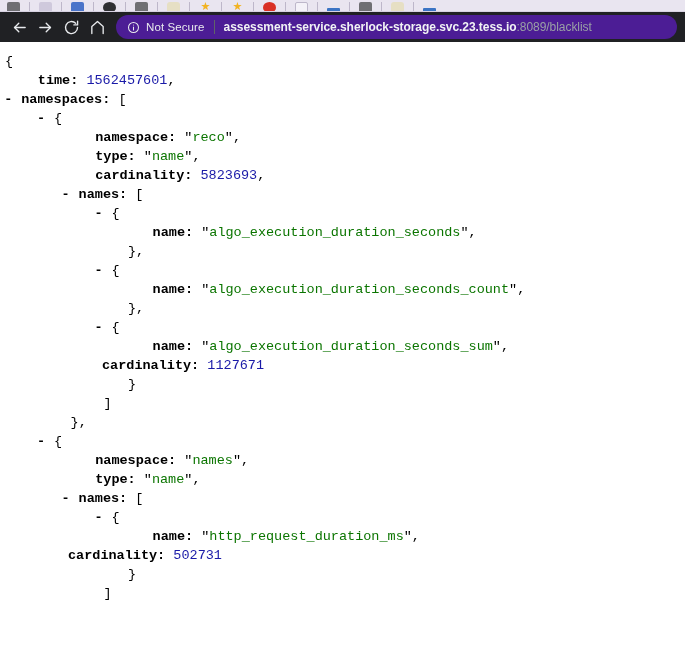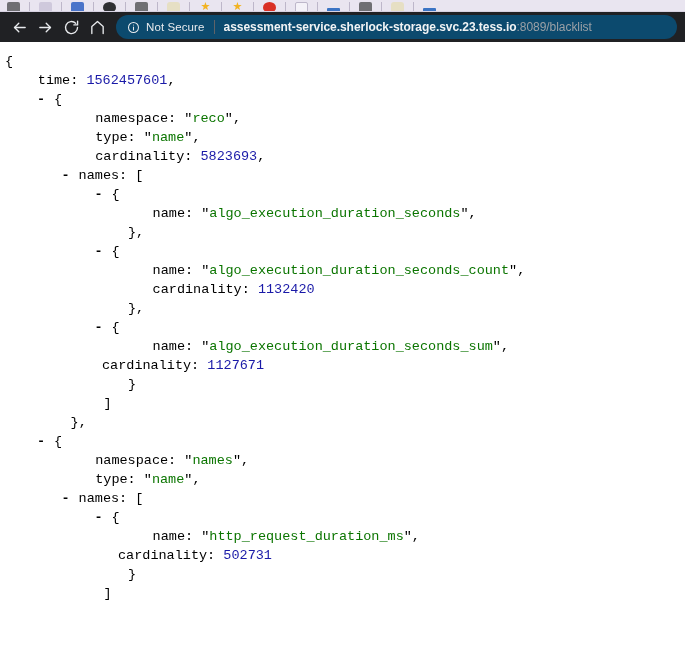--- a/index.html
+++ b/index.html
@@ -62,21 +62,21 @@
     border-radius: 50%;
     flex: 0 0 auto;
     cursor: pointer;
   }
   .nav-btn svg { display: block; }
 
   .omnibox {
     flex: 1 1 auto;
     height: 24px;
     margin-left: 6px;
-    background: #0c4a6e;
+    background: #4c1d95;
     border-radius: 13px;
     display: flex;
     align-items: center;
     padding: 0 12px 0 10px;
     overflow: hidden;
     min-width: 0;
     cursor: text;
   }
   .info-icon {
     flex: 0 0 auto;
@@ -131,21 +131,21 @@
     position: relative;
   }
   .tog {
     display: inline-block;
     width: 8px;
     color: #000000;
     font-weight: bold;
     cursor: pointer;
     text-align: center;
   }
-  .k   { font-weight: normal; color: #000000; }
+  .k   { font-weight: bold; color: #000000; }
   .str { color: #0b7500; }
   .q   { color: #000000; }
   .num { color: #1a1aa8; }
   .p   { color: #000000; }
 </style>
 </head>
 <body>
 
 <div id="browser-chrome">
 
@@ -220,40 +220,40 @@
       <span class="omni-divider"></span>
       <span class="url-text"><span class="url-host">assessment-service.sherlock-storage.svc.23.tess.io</span><span class="url-rest">:8089/blacklist</span></span>
     </div>
 
   </div>
 </div>
 
 <div id="json-viewer">
     <div class="json-line" style="padding-left: 5px;"><span class="p">{</span></div>
     <div class="json-line" style="padding-left: 37.8px;"><span class="k">time: </span><span class="num">1562457601</span><span class="p">,</span></div>
+    <div class="json-line" style="padding-left: 21.4px;"><span class="tog" style="margin-left: -17.22px; margin-right: 9.02px;">-</span><span class="k">namespaces: </span><span class="p">[</span></div>
     <div class="json-line" style="padding-left: 54.2px;"><span class="tog" style="margin-left: -17.22px; margin-right: 9.02px;">-</span><span class="p">{</span></div>
     <div class="json-line" style="padding-left: 95.2px;"><span class="k">namespace: </span><span class="q">"</span><span class="str">reco</span><span class="q">"</span><span class="p">,</span></div>
     <div class="json-line" style="padding-left: 95.2px;"><span class="k">type: </span><span class="q">"</span><span class="str">name</span><span class="q">"</span><span class="p">,</span></div>
     <div class="json-line" style="padding-left: 95.2px;"><span class="k">cardinality: </span><span class="num">5823693</span><span class="p">,</span></div>
     <div class="json-line" style="padding-left: 78.8px;"><span class="tog" style="margin-left: -17.22px; margin-right: 9.02px;">-</span><span class="k">names: </span><span class="p">[</span></div>
     <div class="json-line" style="padding-left: 111.6px;"><span class="tog" style="margin-left: -17.22px; margin-right: 9.02px;">-</span><span class="p">{</span></div>
     <div class="json-line" style="padding-left: 152.6px;"><span class="k">name: </span><span class="q">"</span><span class="str">algo_execution_duration_seconds</span><span class="q">"</span><span class="p">,</span></div>
     <div class="json-line" style="padding-left: 128px;"><span class="p">},</span></div>
     <div class="json-line" style="padding-left: 111.6px;"><span class="tog" style="margin-left: -17.22px; margin-right: 9.02px;">-</span><span class="p">{</span></div>
     <div class="json-line" style="padding-left: 152.6px;"><span class="k">name: </span><span class="q">"</span><span class="str">algo_execution_duration_seconds_count</span><span class="q">"</span><span class="p">,</span></div>
-    <div class="json-line" style="padding-left: 152.6px;"><span class="k">cardinality: </span><span class="num">1132420</span></div>
     <div class="json-line" style="padding-left: 128px;"><span class="p">},</span></div>
     <div class="json-line" style="padding-left: 111.6px;"><span class="tog" style="margin-left: -17.22px; margin-right: 9.02px;">-</span><span class="p">{</span></div>
     <div class="json-line" style="padding-left: 152.6px;"><span class="k">name: </span><span class="q">"</span><span class="str">algo_execution_duration_seconds_sum</span><span class="q">"</span><span class="p">,</span></div>
     <div class="json-line" style="padding-left: 102px;"><span class="k">cardinality: </span><span class="num">1127671</span></div>
     <div class="json-line" style="padding-left: 128px;"><span class="p">}</span></div>
     <div class="json-line" style="padding-left: 103.4px;"><span class="p">]</span></div>
     <div class="json-line" style="padding-left: 70.6px;"><span class="p">},</span></div>
     <div class="json-line" style="padding-left: 54.2px;"><span class="tog" style="margin-left: -17.22px; margin-right: 9.02px;">-</span><span class="p">{</span></div>
     <div class="json-line" style="padding-left: 95.2px;"><span class="k">namespace: </span><span class="q">"</span><span class="str">names</span><span class="q">"</span><span class="p">,</span></div>
     <div class="json-line" style="padding-left: 95.2px;"><span class="k">type: </span><span class="q">"</span><span class="str">name</span><span class="q">"</span><span class="p">,</span></div>
     <div class="json-line" style="padding-left: 78.8px;"><span class="tog" style="margin-left: -17.22px; margin-right: 9.02px;">-</span><span class="k">names: </span><span class="p">[</span></div>
     <div class="json-line" style="padding-left: 111.6px;"><span class="tog" style="margin-left: -17.22px; margin-right: 9.02px;">-</span><span class="p">{</span></div>
     <div class="json-line" style="padding-left: 152.6px;"><span class="k">name: </span><span class="q">"</span><span class="str">http_request_duration_ms</span><span class="q">"</span><span class="p">,</span></div>
-    <div class="json-line" style="padding-left: 118px;"><span class="k">cardinality: </span><span class="num">502731</span></div>
+    <div class="json-line" style="padding-left: 68px;"><span class="k">cardinality: </span><span class="num">502731</span></div>
     <div class="json-line" style="padding-left: 128px;"><span class="p">}</span></div>
     <div class="json-line" style="padding-left: 103.4px;"><span class="p">]</span></div>
   </div>
 
 </body></html>

